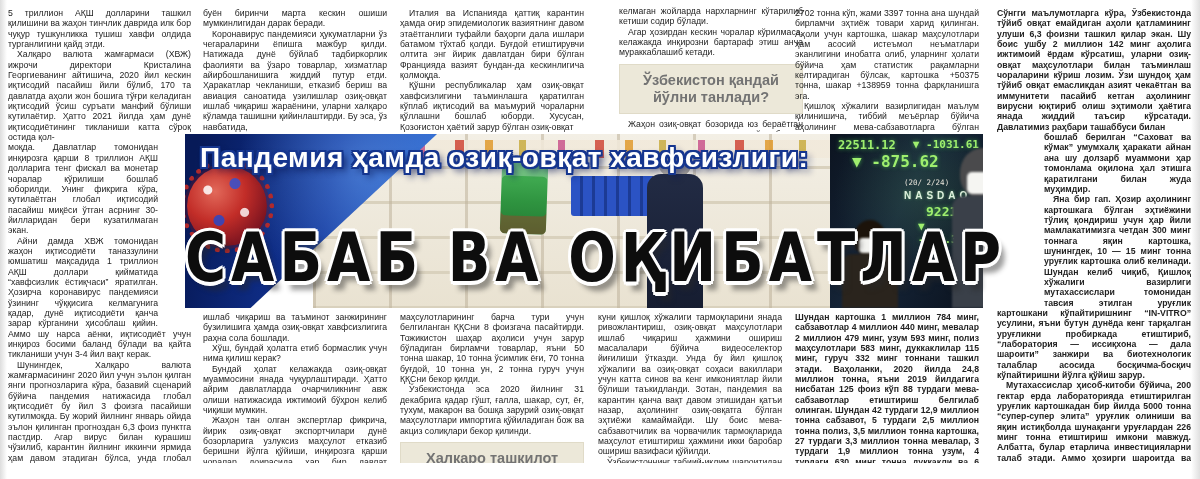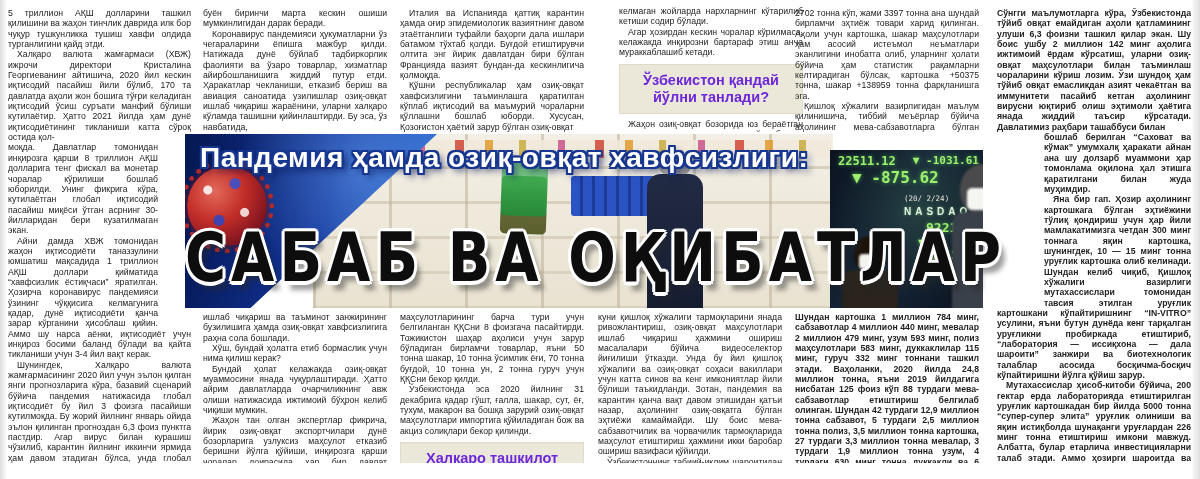--- a/index.html
+++ b/index.html
@@ -24,42 +24,42 @@
   .c3b{left:400px;top:312px;width:184px;height:151px;}
   .c4b{left:598px;top:312px;width:184px;height:151px;}
   .c5b{left:795px;top:312px;width:184px;height:151px;font-weight:bold;}
   .c6{left:997px;top:8px;width:194px;height:455px;font-weight:bold;}
 
   .cut-r{float:right;width:33px;height:176px;}
   .cut-l{float:left;width:47px;height:174px;}
 
   
   .box{background:#ece8d9;border:1px solid #e0dbc8;text-align:center;font-weight:bold;
-       font-size:14.5px;line-height:17px;color:#6d28d9;padding:7px 6px;margin:6px 0 5px;text-indent:0;}
+       font-size:14.5px;line-height:17px;color:#737373;padding:7px 6px;margin:6px 0 5px;text-indent:0;}
 
   
   .banner{position:absolute;left:185px;top:134px;width:825px;height:174px;z-index:5;overflow:hidden;}
   .shelves{position:absolute;left:128px;top:0;width:520px;height:174px;
        background:
          repeating-linear-gradient(90deg,rgba(190,178,155,.55) 0 3px,rgba(0,0,0,0) 3px 76px),
          repeating-linear-gradient(180deg,rgba(0,0,0,0) 0 32px,#d9d1bd 32px 35px),
          linear-gradient(180deg,#f3efe5,#e9e2d1);}
   .tags{position:absolute;left:130px;top:6px;width:516px;height:18px;opacity:.85;
        background:repeating-linear-gradient(90deg,#cf4636 0 9px,#f1e9da 9px 30px,#e0992c 30px 38px,#f1e9da 38px 64px,#c8ab3f 64px 71px,#f1e9da 71px 103px,#c9538a 103px 110px,#f1e9da 110px 140px);}
   .pack-green{position:absolute;left:316px;top:28px;width:46px;height:72px;border-radius:5px;
        background:linear-gradient(180deg,#46b257 8%,#2f9440 55%,#237a33);transform:rotate(2deg);
        box-shadow:inset 0 14px 0 rgba(255,255,255,.25), inset 0 -18px 0 rgba(200,40,40,.35);}
   .crate-blue{position:absolute;left:386px;top:42px;width:84px;height:40px;border-radius:3px;
        background:repeating-linear-gradient(90deg,#2b53c4 0 9px,#1c3b95 9px 12px);}
   .shopper{position:absolute;left:460px;top:18px;width:60px;height:156px;}
   .shopper .beret{position:absolute;left:14px;top:0;width:32px;height:26px;border-radius:50%;
        background:radial-gradient(circle at 40% 35%,#cdc8be,#9a958b);}
   .shopper .coat{position:absolute;left:2px;top:22px;width:56px;height:134px;border-radius:14px 14px 0 0;
        background:linear-gradient(180deg,#222b44,#161d31);}
-  .stock{position:absolute;left:645px;top:16px;width:153px;height:174px;overflow:hidden;
+  .stock{position:absolute;left:645px;top:0;width:153px;height:174px;overflow:hidden;
        background:linear-gradient(115deg,#0c1420 0%,#16263a 45%,#0a111c 100%);}
   .stock .glow{position:absolute;inset:0;background:radial-gradient(circle at 60% 35%,rgba(80,140,90,.25),rgba(0,0,0,0) 60%);}
   .qnum{position:absolute;font-family:"DejaVu Sans Mono",monospace;font-weight:bold;
        color:#9fef6e;text-shadow:0 0 4px rgba(90,220,90,.7);}
   .q1{left:8px;top:4px;font-size:12px;}
   .q2{left:22px;top:18px;font-size:16px;}
   .q3{right:4px;top:4px;font-size:11px;}
   .qdate{position:absolute;left:74px;top:44px;font-size:7.5px;color:#e8e4da;font-family:"DejaVu Sans Mono",monospace;}
   .qname{position:absolute;left:74px;top:56px;font-size:10px;letter-spacing:4px;color:#dff0de;font-weight:bold;
        text-shadow:0 0 3px rgba(150,255,150,.5);}

